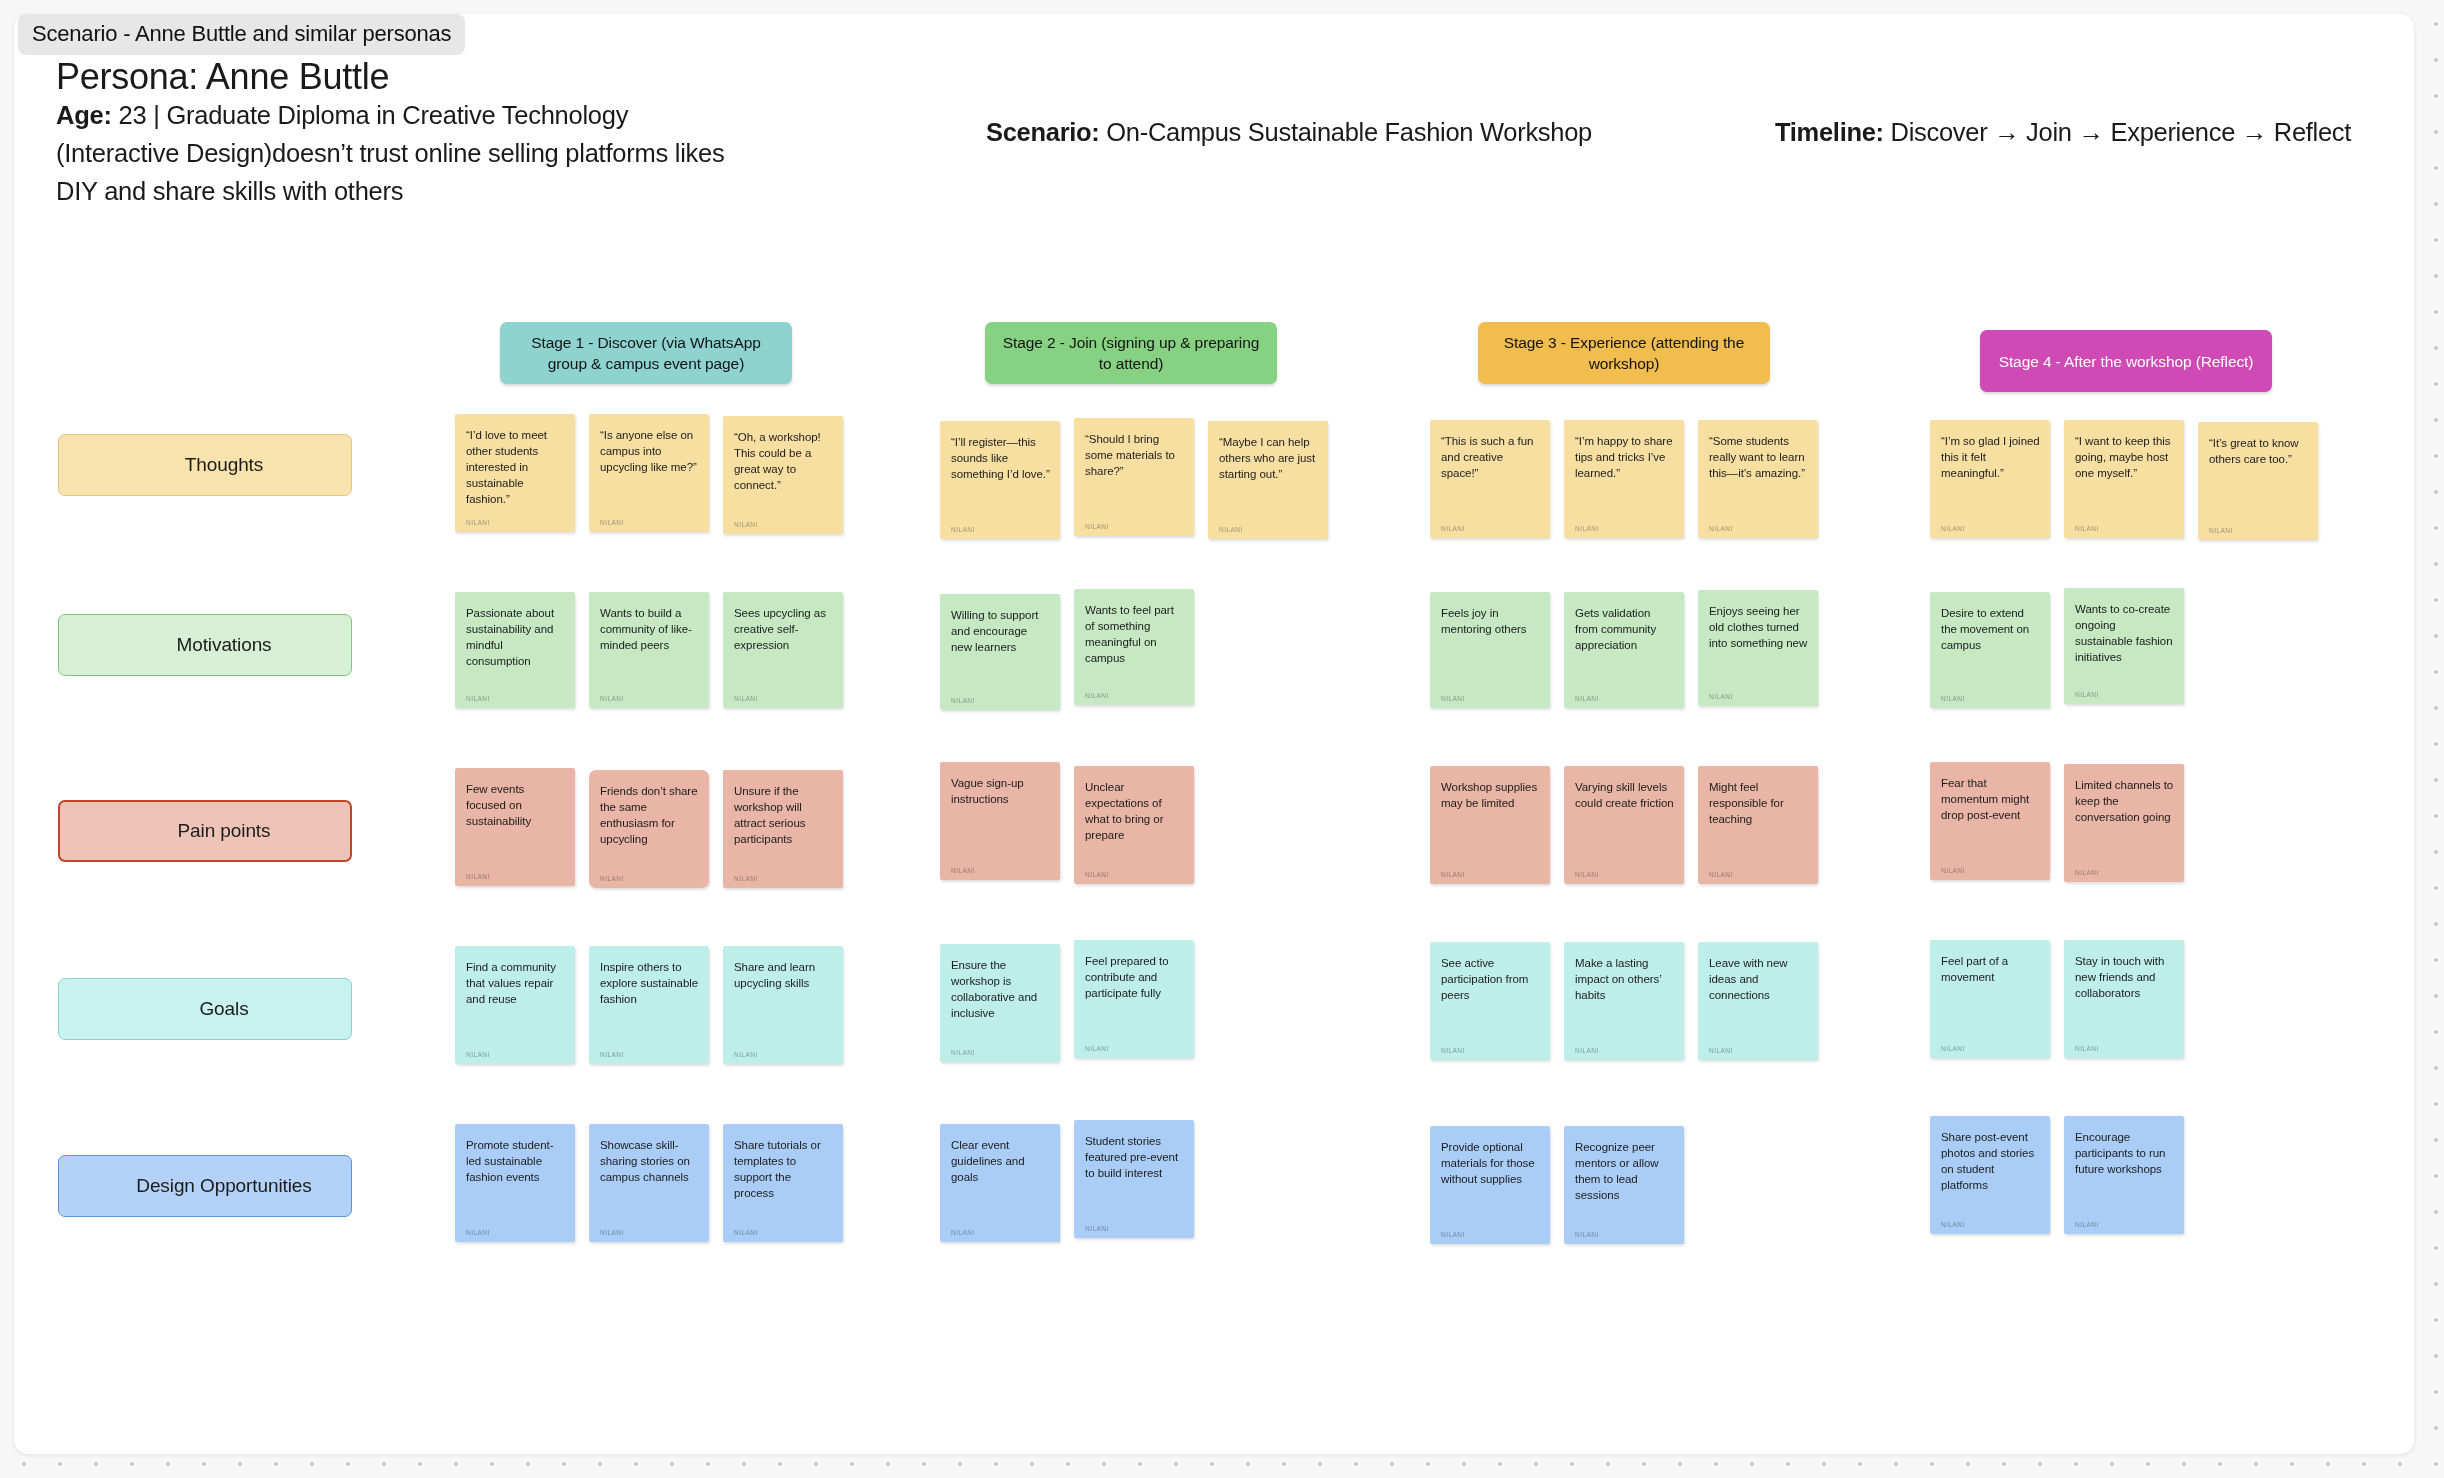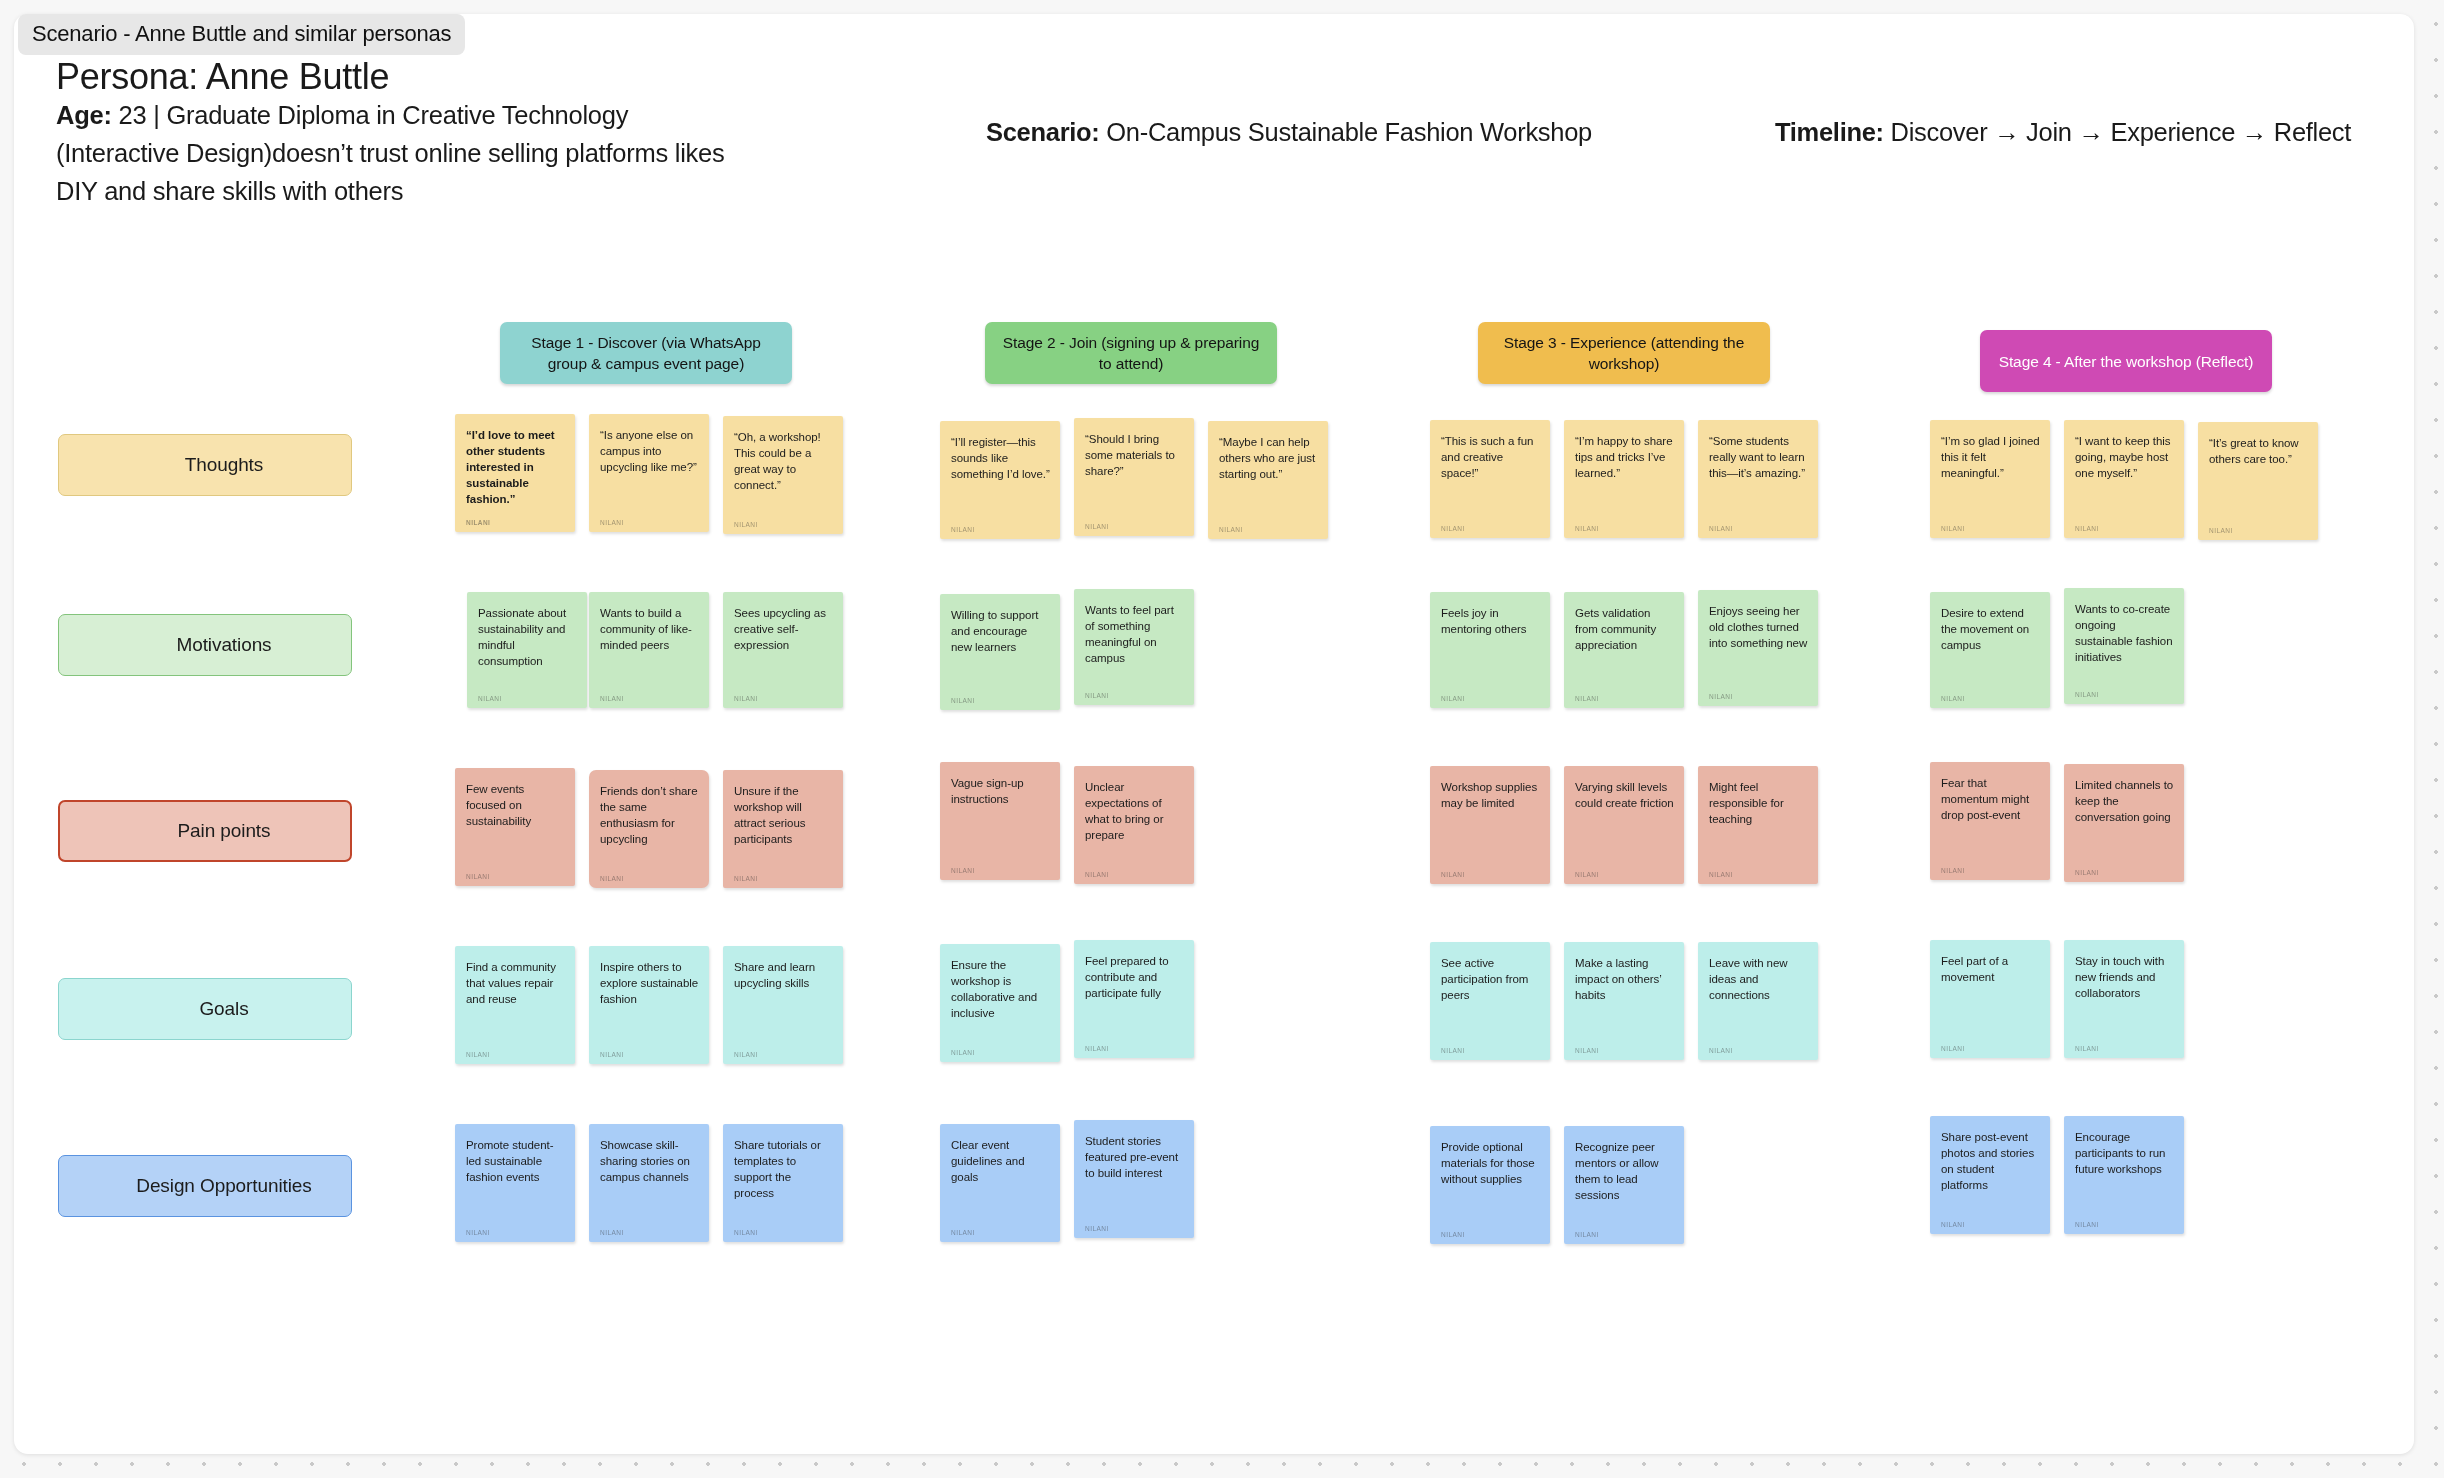--- a/index.html
+++ b/index.html
@@ -204,21 +204,21 @@
     <span>Pain points</span>
   </div>
 <div class="row-label" id="row-label-3">
     <span>Goals</span>
   </div>
 <div class="row-label" id="row-label-4">
     <span>Design Opportunities</span>
   </div>
 
 <div id="notes-layer">
-    <div class="note thoughts" style="left: 455px; top: 414px; min-height: 118px; font-weight: bold;">
+    <div class="note thoughts" style="left: 455px; top: 414px; min-height: 118px;">
       <div class="note-text">“I’d love to meet other students interested in sustainable fashion.”</div>
       <div class="note-author">NILANI</div>
     </div>
     <div class="note thoughts" style="left: 589px; top: 414px; min-height: 118px;">
       <div class="note-text">“Is anyone else on campus into upcycling like me?”</div>
       <div class="note-author">NILANI</div>
     </div>
     <div class="note thoughts" style="left: 723px; top: 416px; min-height: 118px;">
       <div class="note-text">“Oh, a workshop! This could be a great way to connect.”</div>
       <div class="note-author">NILANI</div>
@@ -252,21 +252,21 @@
       <div class="note-author">NILANI</div>
     </div>
     <div class="note thoughts" style="left: 2064px; top: 420px; min-height: 118px;">
       <div class="note-text">“I want to keep this going, maybe host one myself.”</div>
       <div class="note-author">NILANI</div>
     </div>
     <div class="note thoughts" style="left: 2198px; top: 422px; min-height: 118px;">
       <div class="note-text">“It’s great to know others care too.”</div>
       <div class="note-author">NILANI</div>
     </div>
-    <div class="note motivations" style="left: 467px; top: 592px; min-height: 116px;">
+    <div class="note motivations" style="left: 455px; top: 592px; min-height: 116px;">
       <div class="note-text">Passionate about sustainability and mindful consumption</div>
       <div class="note-author">NILANI</div>
     </div>
     <div class="note motivations" style="left: 589px; top: 592px; min-height: 116px;">
       <div class="note-text">Wants to build a community of like-minded peers</div>
       <div class="note-author">NILANI</div>
     </div>
     <div class="note motivations" style="left: 723px; top: 592px; min-height: 116px;">
       <div class="note-text">Sees upcycling as creative self-expression</div>
       <div class="note-author">NILANI</div>

